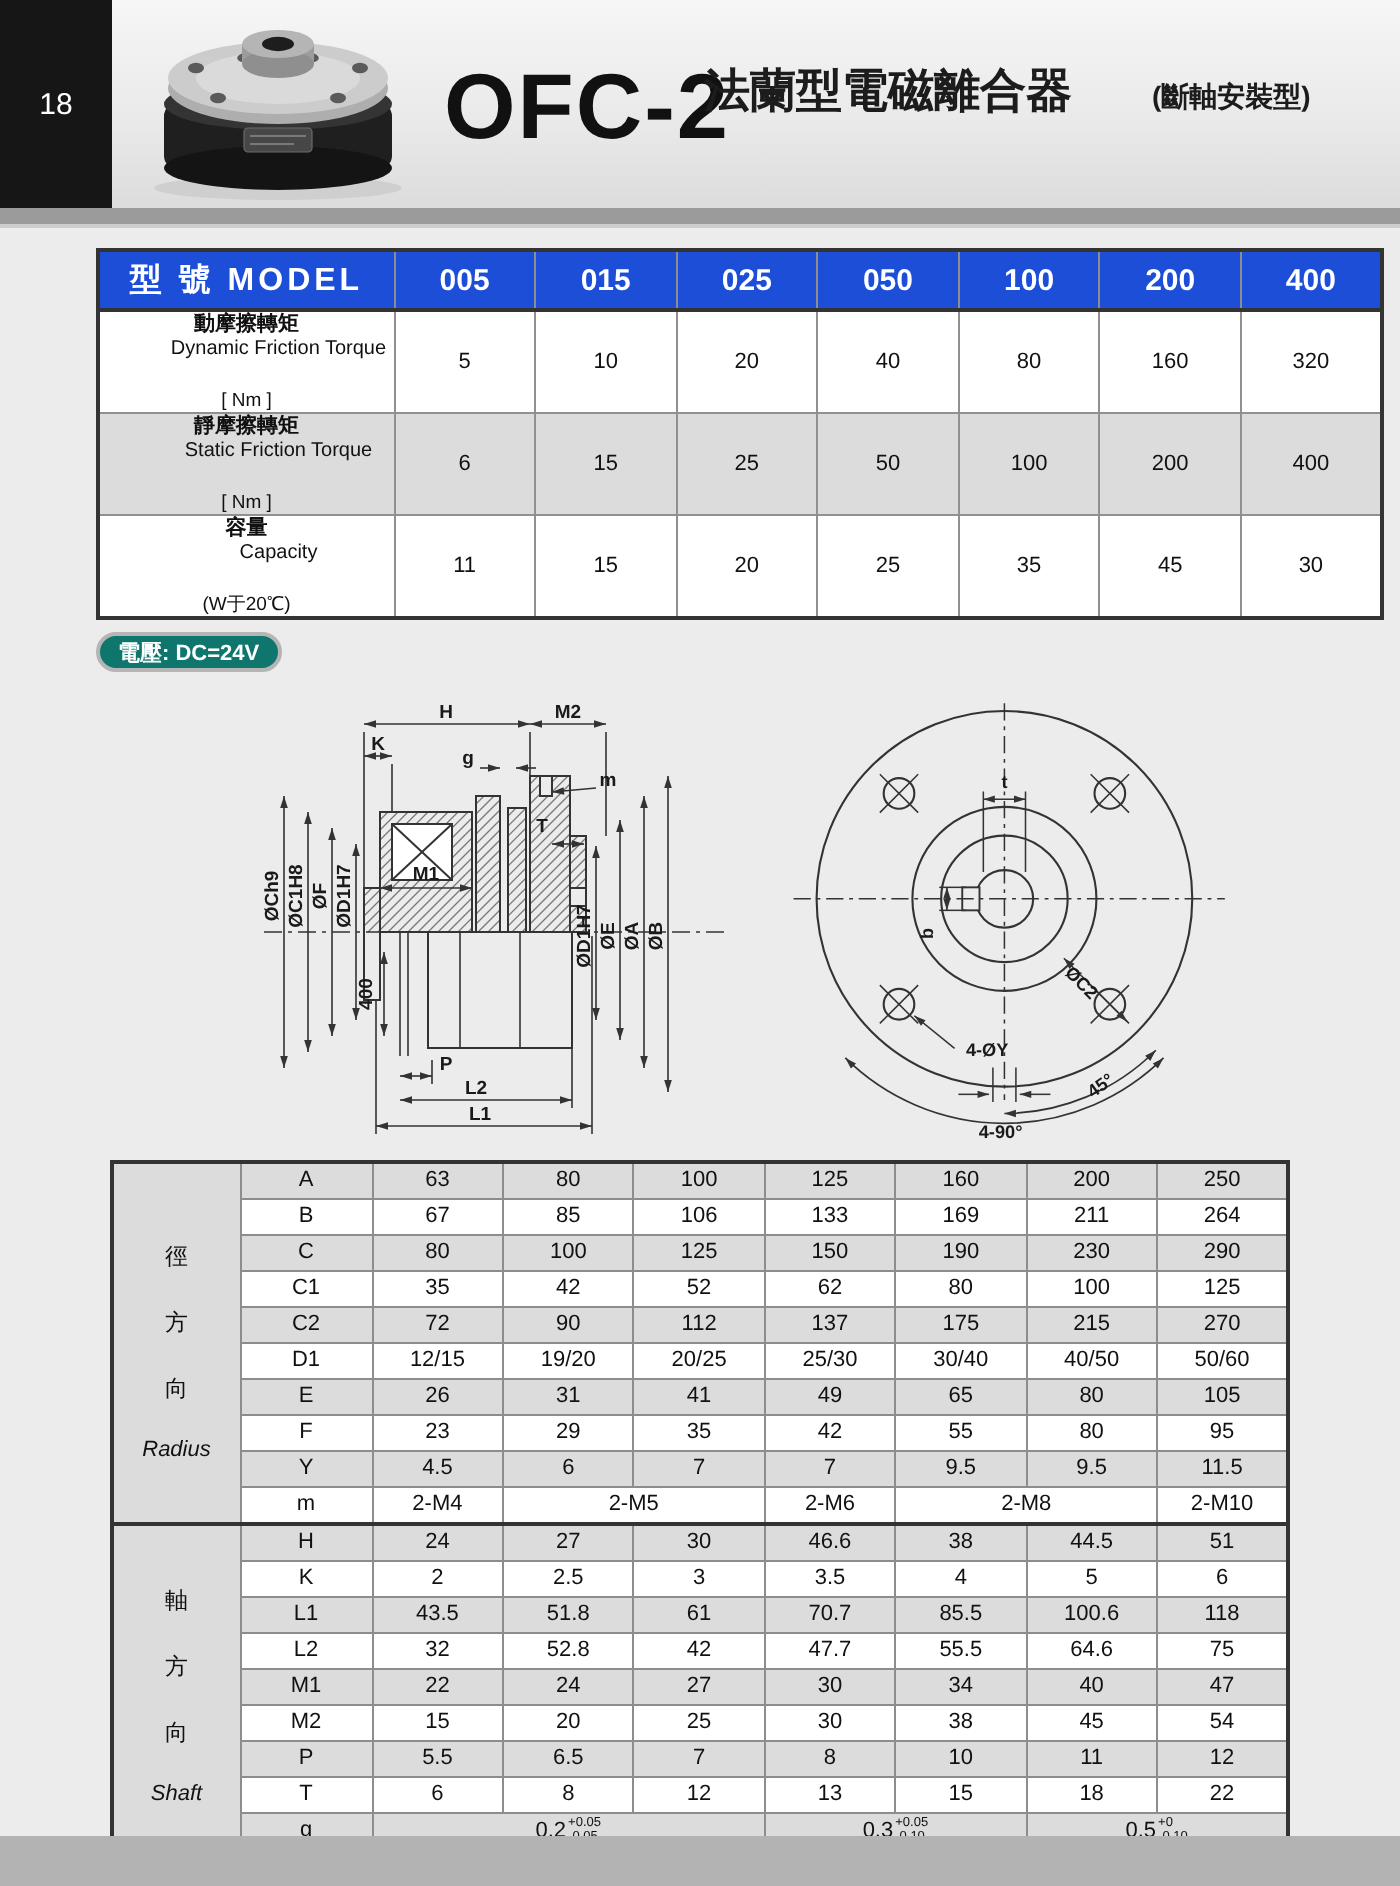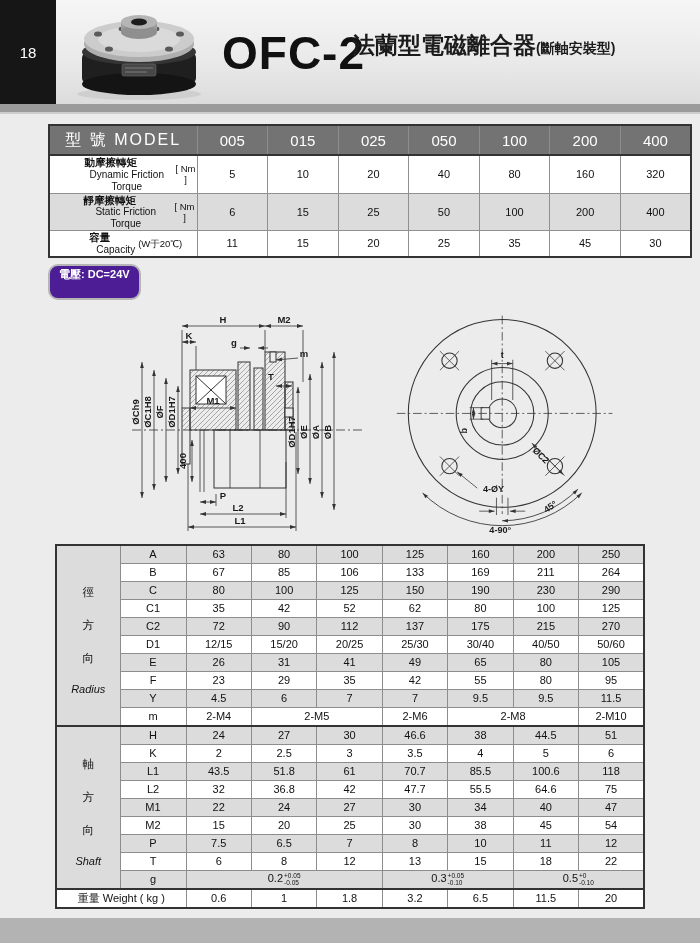--- a/index.html
+++ b/index.html
@@ -3,41 +3,41 @@
 <meta charset="utf-8">
 <style>
   html,body{margin:0;padding:0;}
   body{width:700px;height:943px;background:#ececec;font-family:"Liberation Sans",sans-serif;position:relative;overflow:hidden;}
   .header{position:relative;height:104px;background:linear-gradient(180deg,#f6f6f6 0%,#e9e9e9 60%,#dcdcdc 100%);}
   .pagenum{position:absolute;left:0;top:0;width:56px;height:104px;background:#161616;color:#fff;font-size:15px;display:flex;align-items:center;justify-content:center;}
   .photo{position:absolute;left:64px;top:6px;}
   .model-code{position:absolute;left:222px;top:26px;font-size:46px;font-weight:bold;color:#111;letter-spacing:1px;}
   .titleblock{position:absolute;left:352px;top:30px;color:#1c1c1c;}
   .title-zh{font-size:23px;font-weight:bold;white-space:nowrap;}
-  .title-zh .paren{font-size:14px;font-weight:bold;}
+  .title-zh .paren{font-size:14px;font-weight:bold;margin-left:40px;}
   .title-en{font-size:17px;margin-top:3px;color:#222;}
   .band{height:8px;background:#9b9b9b;border-bottom:2px solid #cdcdcd;}
   .content{padding:10px 8px 0 48px;}
   table{border-collapse:collapse;table-layout:fixed;}
   .spec{width:644px;border:2px solid #333;}
   .spec th,.spec td{border:1px solid #909090;text-align:center;padding:0;overflow:hidden;}
-  .spec thead th{background:#737373;color:#fff;height:28px;font-size:15px;font-weight:normal;border:1px solid #8d8d8d;border-bottom:2px solid #333;margin-top:13px;}
+  .spec thead th{background:#1d4ed8;color:#fff;height:28px;font-size:15px;font-weight:bold;border:1px solid #8d8d8d;border-bottom:2px solid #333;margin-top:13px;}
   .spec thead th.hlbl{font-size:16px;letter-spacing:2px;}
   .spec tbody tr{height:30px;}
   .spec tbody tr:nth-child(3),.spec tbody tr:nth-child(4){height:17px;}
   .spec tbody tr:nth-child(5){height:31px;}
   .spec tbody td{font-size:11px;background:#fff;color:#111;}
   .spec tbody tr.shade td{background:#dcdcdc;}
   .spec td.lbl{font-size:10px;line-height:1.2;}
-  .lblflex{display:flex;align-items:center;justify-content:center;gap:3px;}
+  .lblflex{display:flex;align-items:center;justify-content:center;gap:14px;flex-direction:column;}
   .lblflex .zh{font-size:10.5px;font-weight:bold;}
   .lblflex .en{font-size:10px;margin-left:32px;}
   .lblflex .unit{font-size:9.5px;}
   .kw{white-space:pre-line;font-size:10.5px;line-height:1.25;}
-  .badge{display:inline-block;margin:6px 0 0 0;background:#4c1d95;color:#fff;font-size:11px;font-weight:bold;padding:1px 9px 16px 9px;border:2px solid #b5b5b5;border-radius:10px;}
+  .badge{display:inline-block;margin:6px 0 0 0;background:#0f766e;color:#fff;font-size:11px;font-weight:bold;padding:1px 9px 0 9px;border:2px solid #b5b5b5;border-radius:10px;}
   .drawings{display:flex;align-items:flex-start;margin-top:4px;}
   .secsvg{margin-left:78px;margin-top:8px;}
   .frontsvg{margin-left:16px;margin-top:4px;}
   .dlab{font-family:"Liberation Sans",sans-serif;font-size:9.5px;font-weight:bold;fill:#1a1a1a;text-anchor:middle;}
   .dim{width:590px;margin-left:7px;margin-top:6px;border:2px solid #333;background:#fff;}
   .dim td{border:1px solid #8d8d8d;font-size:11px;text-align:center;padding:0;color:#111;background:#fff;height:17px;}
   .dim tr.shade td{background:#dcdcdc;}
   .dim td.grp{background:#fff;vertical-align:middle;}
   .dim tr.gstart td{border-top:2px solid #333;}
   .grpbox{display:flex;flex-direction:column;align-items:center;justify-content:center;}
@@ -497,21 +497,21 @@
           <td>90</td>
           <td>112</td>
           <td>137</td>
           <td>175</td>
           <td>215</td>
           <td>270</td>
         </tr>
         <tr>
           <td>D1</td>
           <td>12/15</td>
-          <td>15/20</td>
+          <td>19/20</td>
           <td>20/25</td>
           <td>25/30</td>
           <td>30/40</td>
           <td>40/50</td>
           <td>50/60</td>
         </tr>
         <tr class="shade">
           <td>E</td>
           <td>26</td>
           <td>31</td>
@@ -583,21 +583,21 @@
           <td>51.8</td>
           <td>61</td>
           <td>70.7</td>
           <td>85.5</td>
           <td>100.6</td>
           <td>118</td>
         </tr>
         <tr>
           <td>L2</td>
           <td>32</td>
-          <td>36.8</td>
+          <td>52.8</td>
           <td>42</td>
           <td>47.7</td>
           <td>55.5</td>
           <td>64.6</td>
           <td>75</td>
         </tr>
         <tr class="shade">
           <td>M1</td>
           <td>22</td>
           <td>24</td>
@@ -612,21 +612,21 @@
           <td>15</td>
           <td>20</td>
           <td>25</td>
           <td>30</td>
           <td>38</td>
           <td>45</td>
           <td>54</td>
         </tr>
         <tr class="shade">
           <td>P</td>
-          <td>7.5</td>
+          <td>5.5</td>
           <td>6.5</td>
           <td>7</td>
           <td>8</td>
           <td>10</td>
           <td>11</td>
           <td>12</td>
         </tr>
         <tr>
           <td>T</td>
           <td>6</td>

